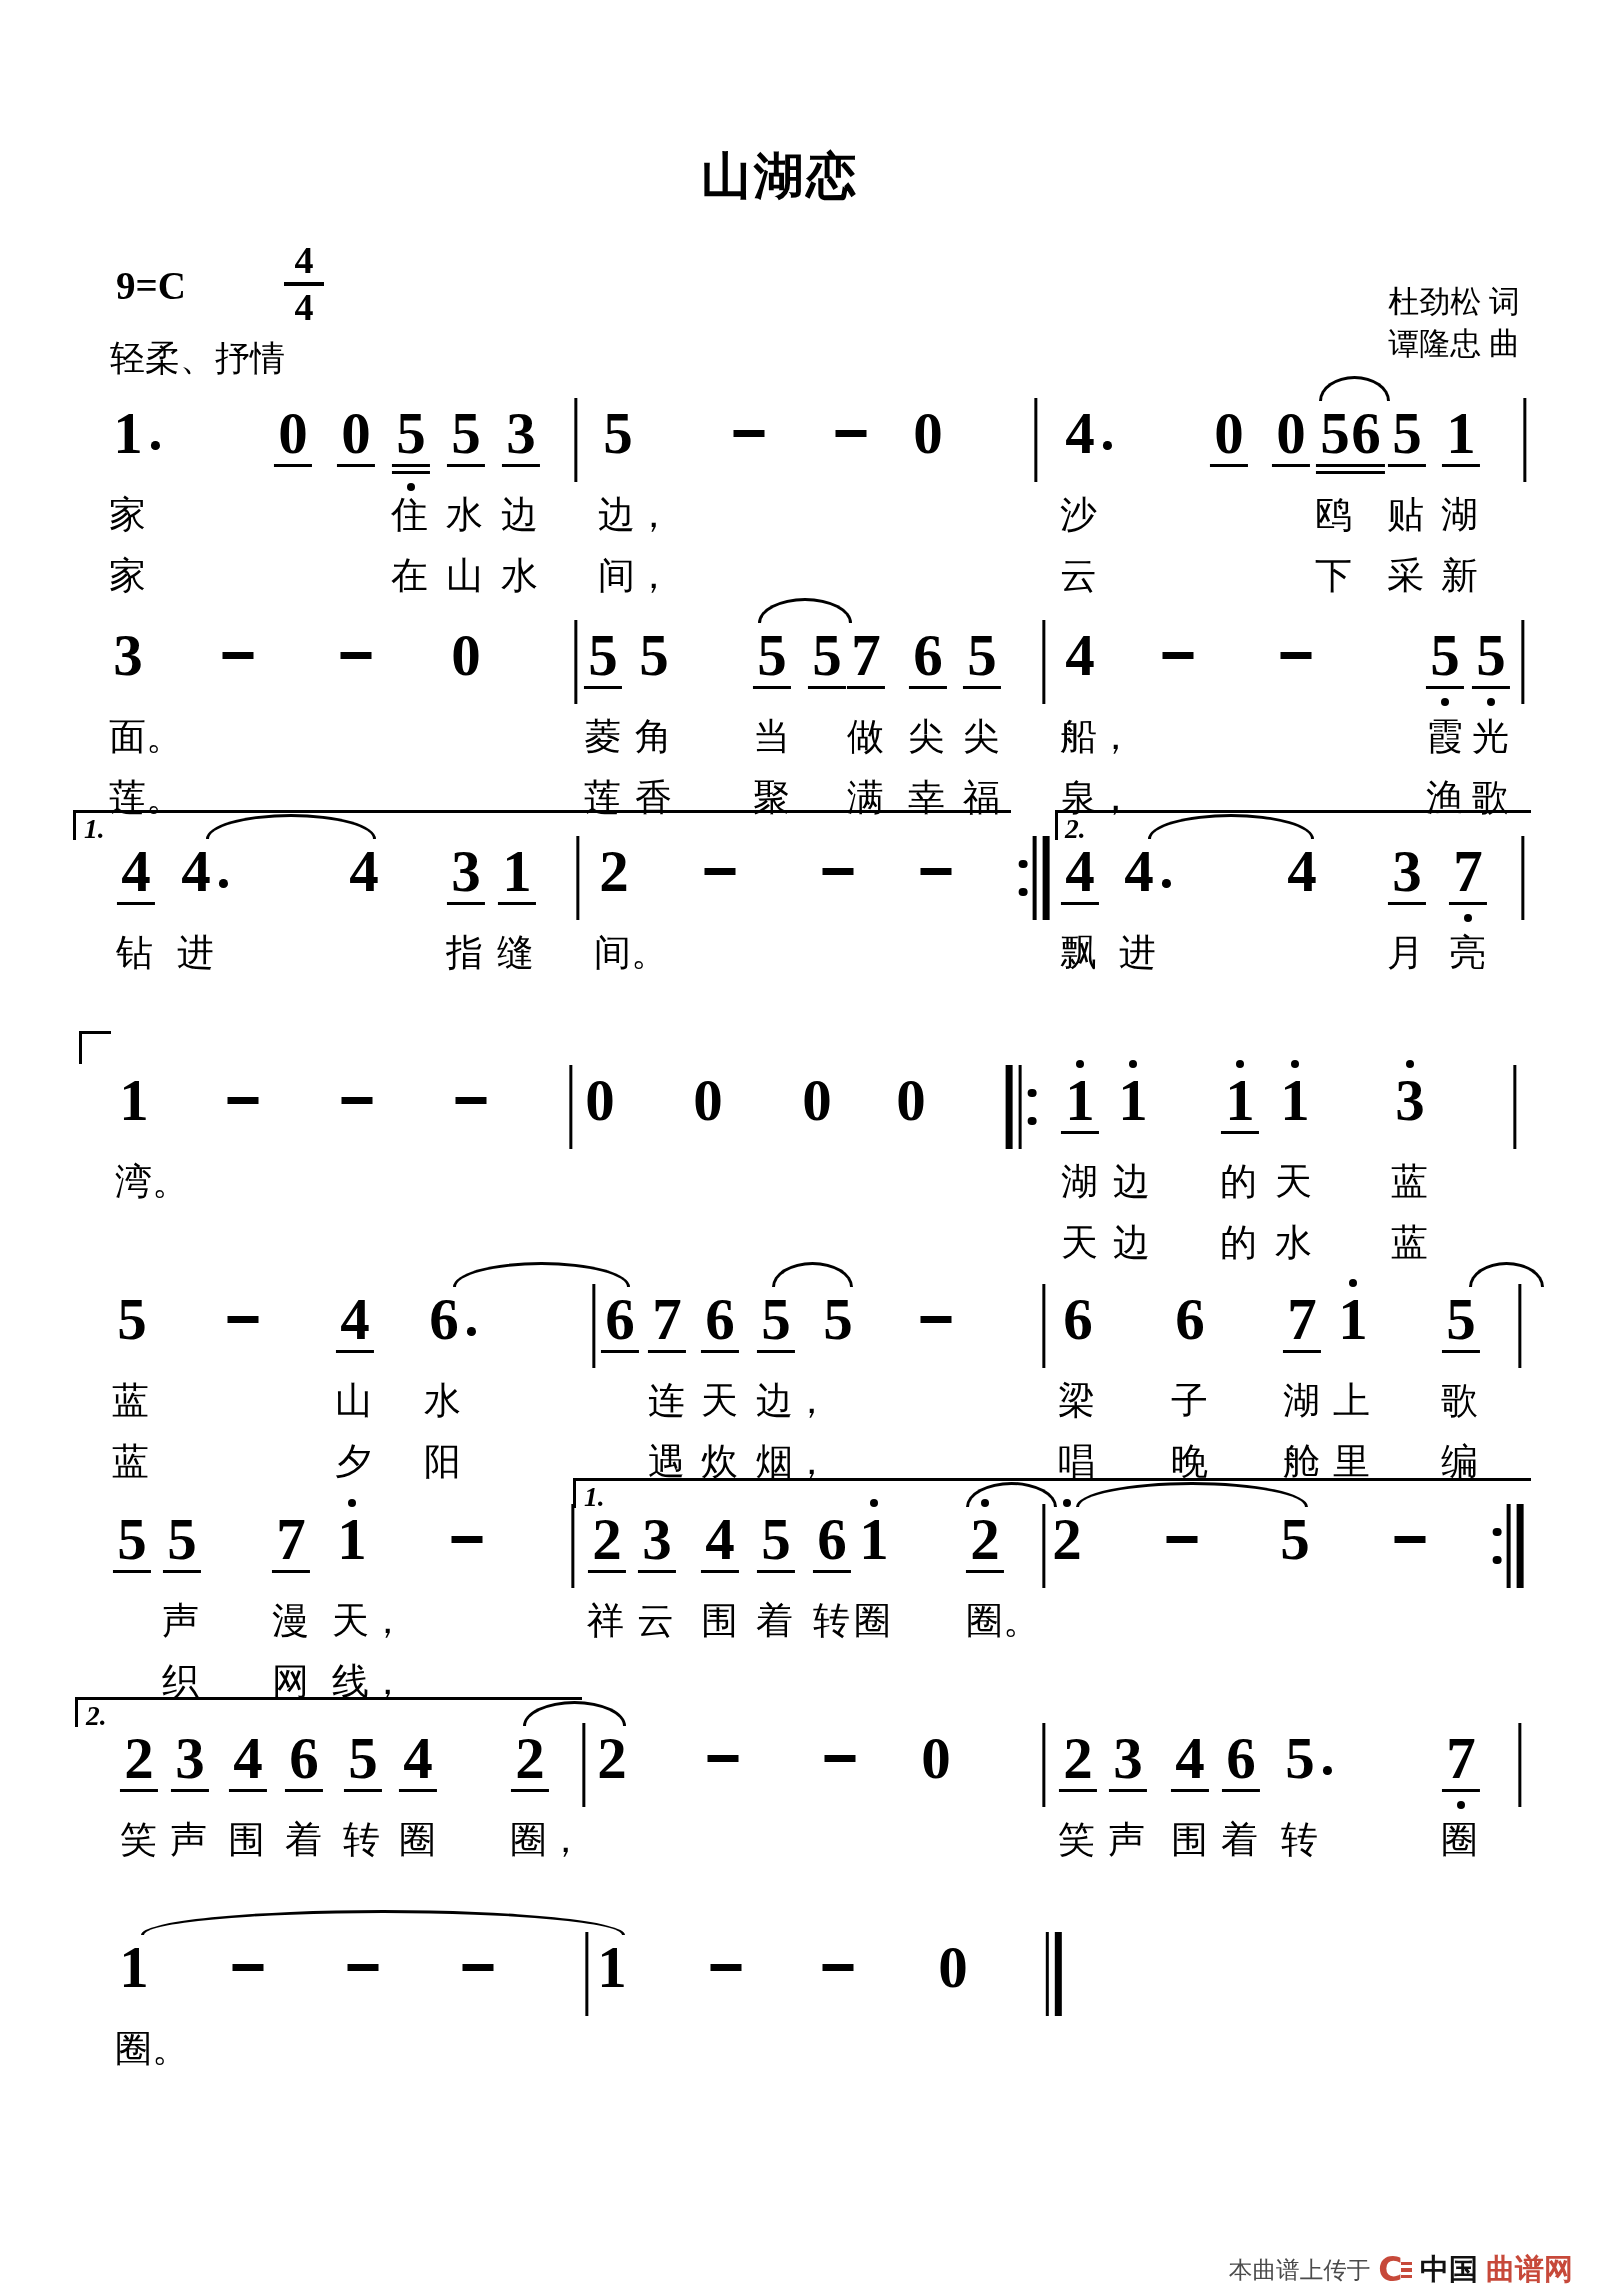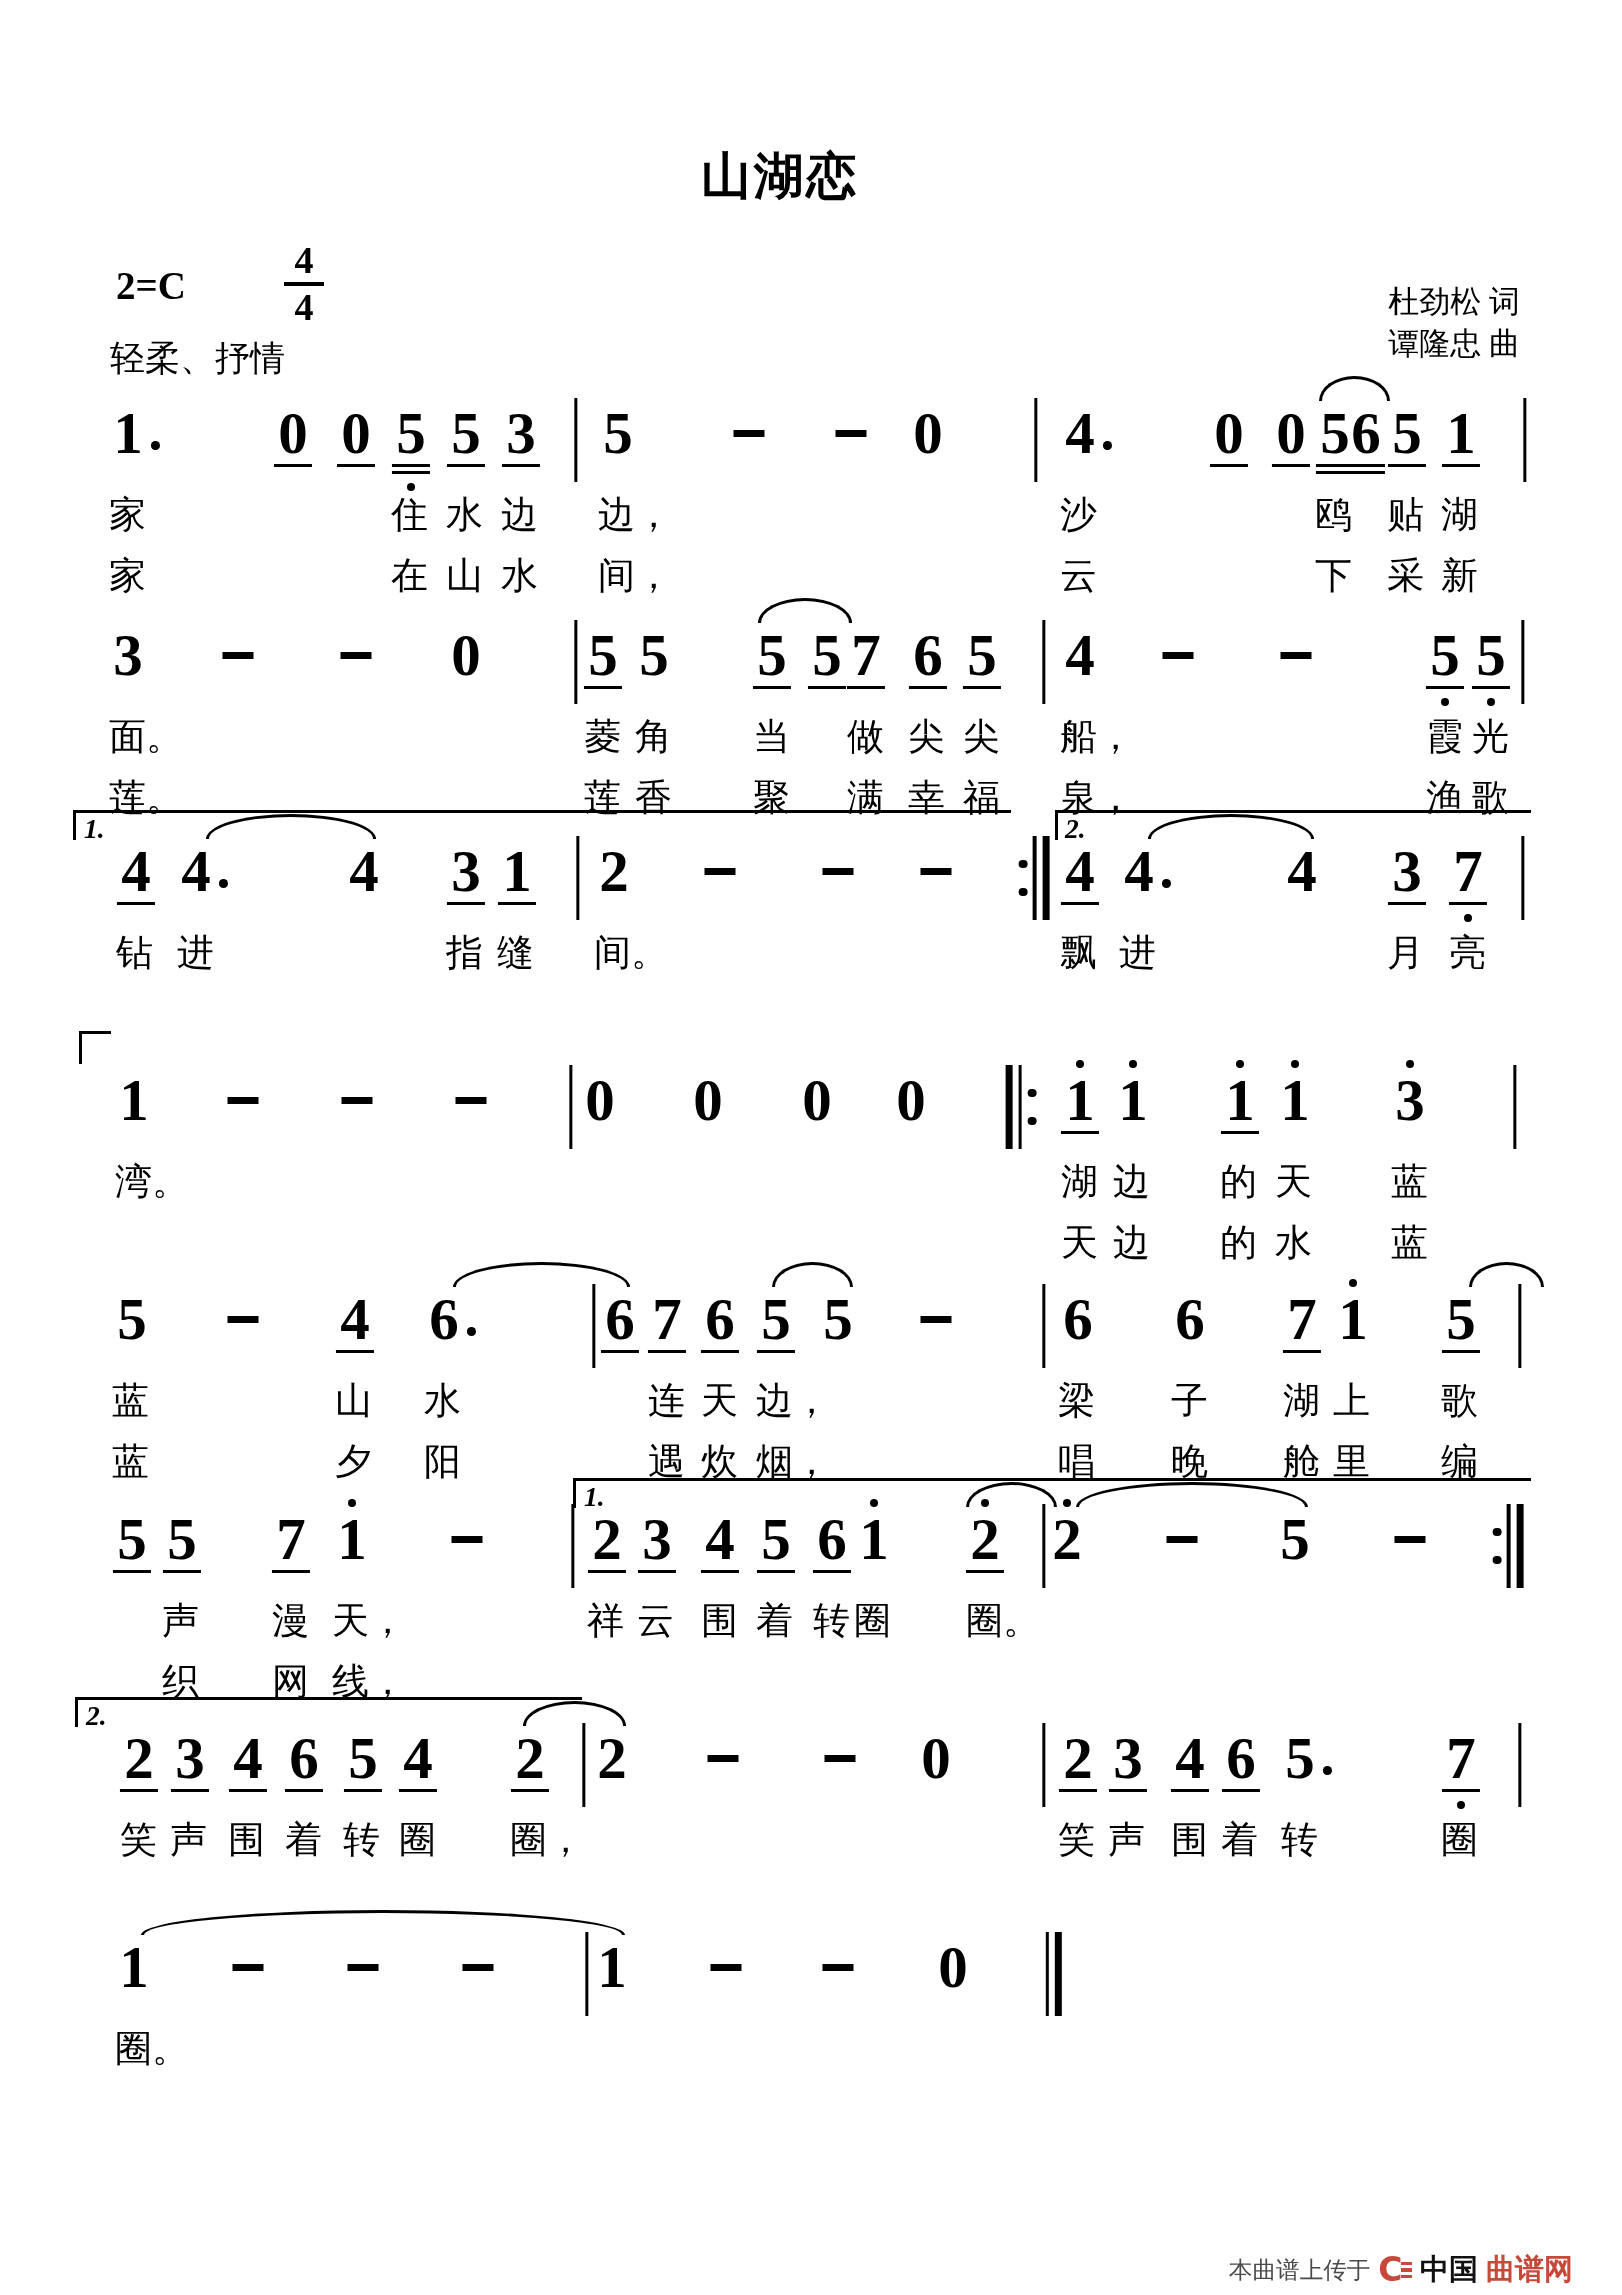--- a/index.html
+++ b/index.html
@@ -38,21 +38,21 @@
   .logoC{font-family:"DejaVu Sans",sans-serif;font-weight:bold;font-size:33px;line-height:30px;}
   .logolines{display:flex;flex-direction:column;gap:3.3px;margin-left:-9.2px;}
   .logolines i{width:11px;height:3.3px;display:block;}
   .brandCN{font-size:29px;font-weight:bold;color:#111;}
   .brandSite{font-size:29px;font-weight:bold;}
 </style>
 </head>
 <body>
 
 <div class="abs" id="title">山湖恋</div>
-<div class="abs" id="keysig">2=C</div>
+<div class="abs" id="keysig">9=C</div>
 <div class="abs" id="timesig">
   <div class="tnum">4</div>
   <div class="tbar"></div>
   <div class="tnum">4</div>
 </div>
 <div class="abs" id="tempo">轻柔、抒情</div>
 <div class="abs" id="credits">
   <div>杜劲松 词</div>
   <div>谭隆忠 曲</div>
 </div>

